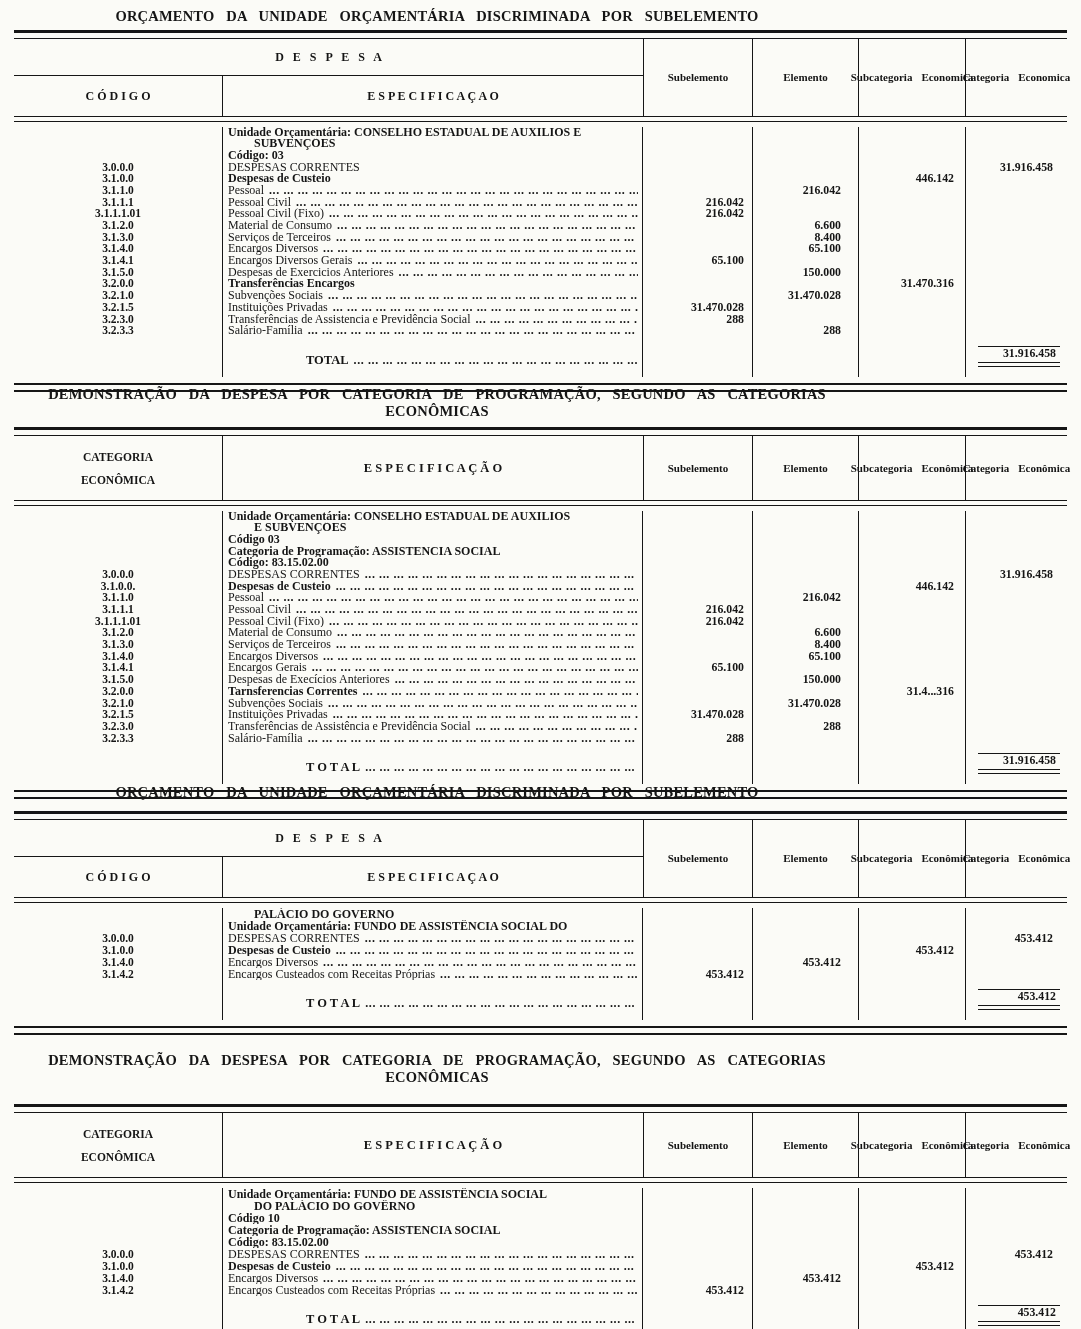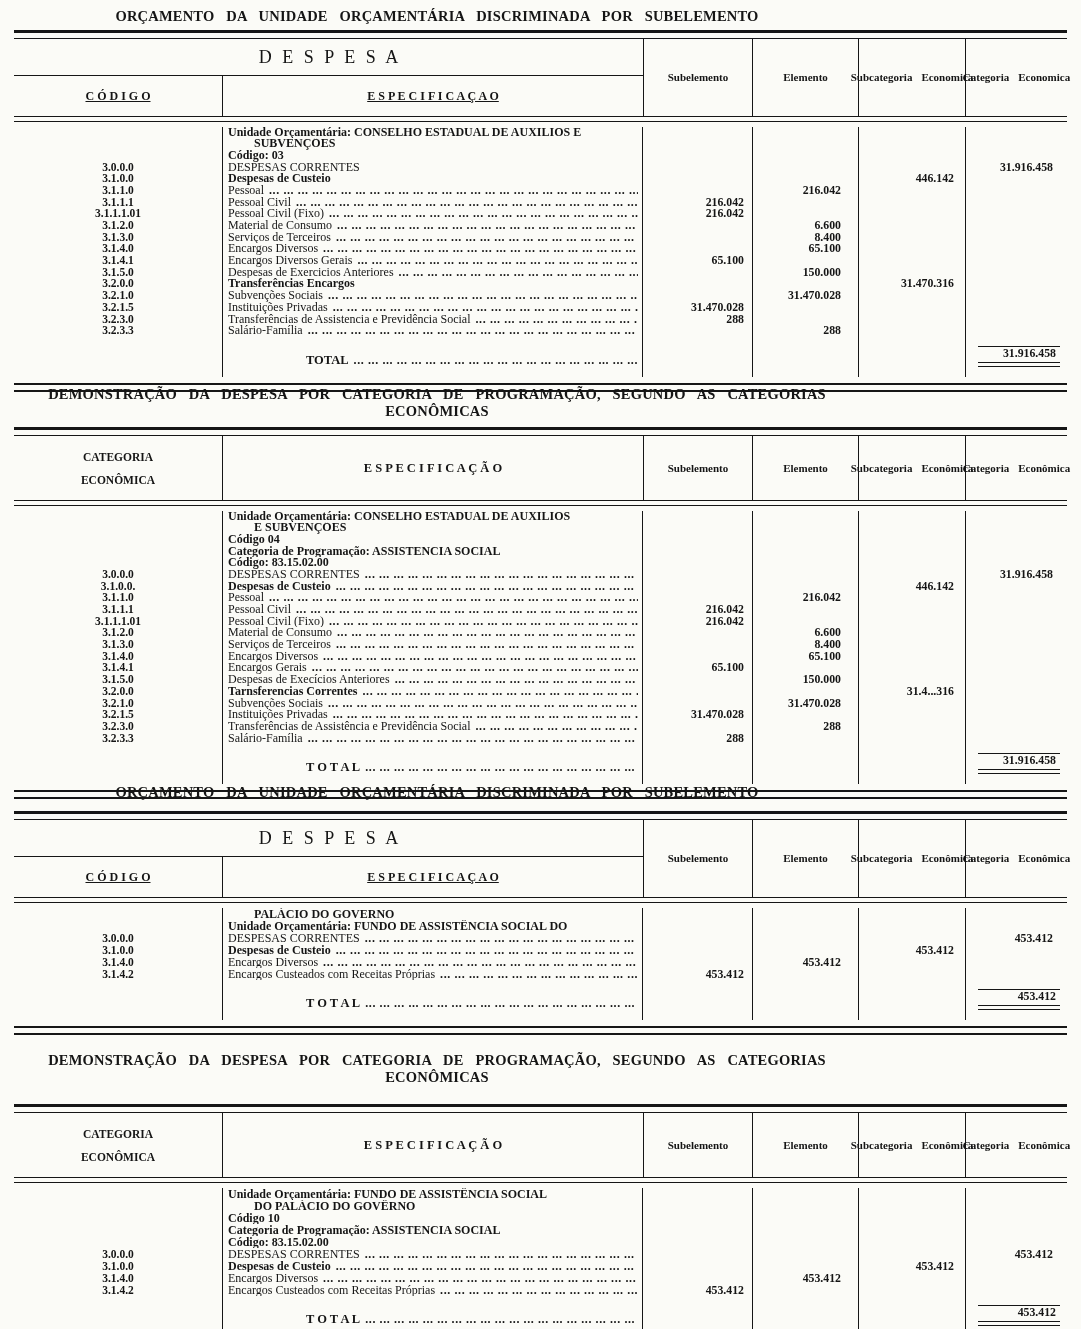--- a/index.html
+++ b/index.html
@@ -9,23 +9,23 @@
   .s0{top:8px}.s1{top:386px}.s2{top:784px}.s3{top:1052px}
   .title{margin:0;text-align:center;font-size:14.5px;font-weight:700;word-spacing:8px;letter-spacing:.2px;}
   .s0 .title{margin-bottom:5px}.s1 .title{margin-bottom:7px}.s2 .title{margin-bottom:10px}.s3 .title{margin-bottom:18px}
   .tbl{margin-left:14px;width:1053px;}
   .rt{height:5px;border-top:3px solid #161616;border-bottom:1.7px solid #161616}
   .rm{height:3.5px;border-top:1.4px solid #161616;border-bottom:1.4px solid #161616}
   .rb{height:5px;border-top:2.6px solid #161616;border-bottom:2.8px solid #161616}
   .thead{display:grid;grid-template-columns:208px 421px 109px 106px 107px 102px;}
   .h77{height:77px}.h64{height:64px}
   .thg{grid-column:1/3;display:flex;flex-direction:column;height:100%;}
-  .thd{height:36px;display:flex;align-items:center;justify-content:center;font-weight:400;font-size:18px;word-spacing:6px;}
+  .thd{height:36px;display:flex;align-items:center;justify-content:center;font-weight:700;font-size:12px;word-spacing:6px;}
   .thgr{border-top:1.6px solid #161616;}
-  .thcs{flex:1;display:grid;grid-template-columns:208px 1fr;text-decoration:underline;}
+  .thcs{flex:1;display:grid;grid-template-columns:208px 1fr;}
   .thcs>div{display:flex;align-items:center;justify-content:center;font-weight:700;font-size:12px;}
   .thcs .esp{border-left:1.4px solid #161616;}
   .thcat1{display:flex;flex-direction:column;justify-content:center;align-items:center;gap:11px;
           font-weight:700;font-size:11.5px;height:100%;}
   .thesp2{border-left:1.4px solid #161616;display:flex;align-items:center;justify-content:center;
           font-weight:700;font-size:12.5px;height:100%;}
   .thcol{border-left:1.4px solid #161616;display:flex;flex-direction:row;justify-content:center;
          align-items:center;gap:9px;font-weight:700;font-size:11px;text-align:center;height:100%;line-height:1;}
   .thcol.one{gap:0}
   .tb{padding:5px 0 6px 0;}
@@ -344,21 +344,21 @@
               <span class="t b ind">E SUBVENÇÕES</span>
             </div>
             <div class="csub n"></div>
             <div class="cel n"></div>
             <div class="csc n"></div>
             <div class="ccat n"></div>
           </div>
           <div class="row">
             <div class="cc"></div>
             <div class="cs">
-              <span class="t b">Código 04</span>
+              <span class="t b">Código 03</span>
             </div>
             <div class="csub n"></div>
             <div class="cel n"></div>
             <div class="csc n"></div>
             <div class="ccat n"></div>
           </div>
           <div class="row">
             <div class="cc"></div>
             <div class="cs">
               <span class="t b">Categoria de Programação: ASSISTENCIA SOCIAL</span>

